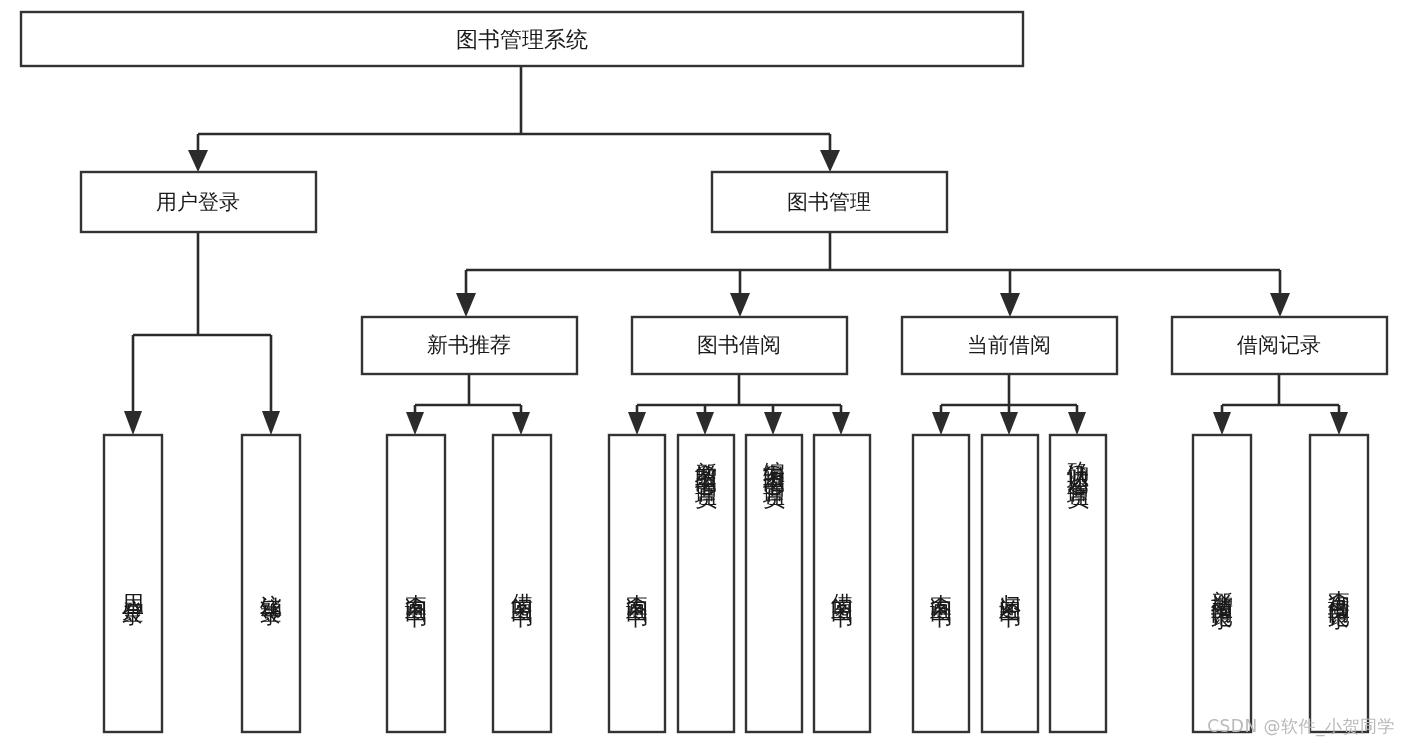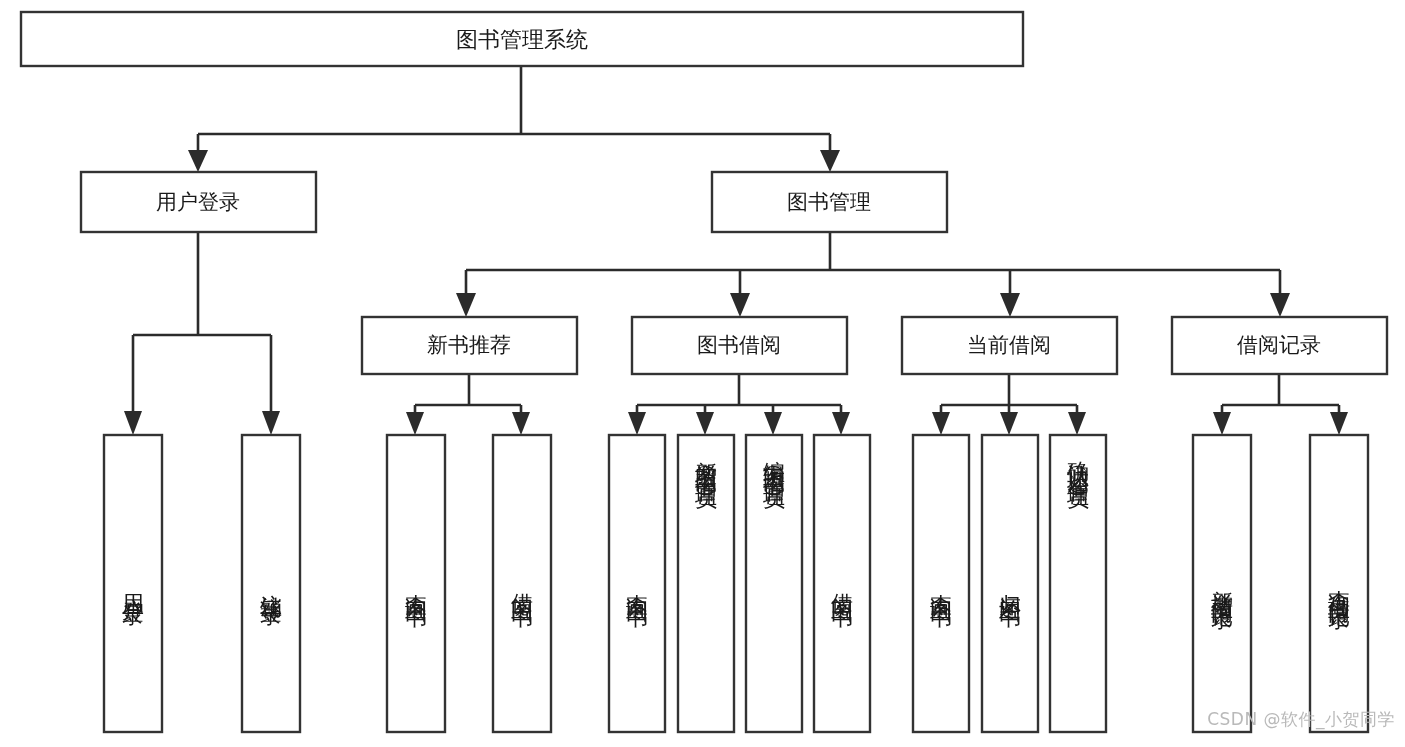--- a/index.html
+++ b/index.html
@@ -69,21 +69,21 @@
     font-family: "DejaVu Sans", "Liberation Sans", sans-serif;
     font-size: 22px;
     line-height: 1.0;
     letter-spacing: 4px;
     color: #1a1a1a;
     white-space: nowrap;
   }
   .watermark {
     position: absolute;
     right: 10px;
-    bottom: 16px;
+    bottom: 9px;
     font-family: "DejaVu Sans", "Liberation Sans", sans-serif;
     font-size: 17px;
     color: #b9b9b9;
     letter-spacing: 0.5px;
     white-space: nowrap;
   }
 </style>
 </head>
 <body>
 

